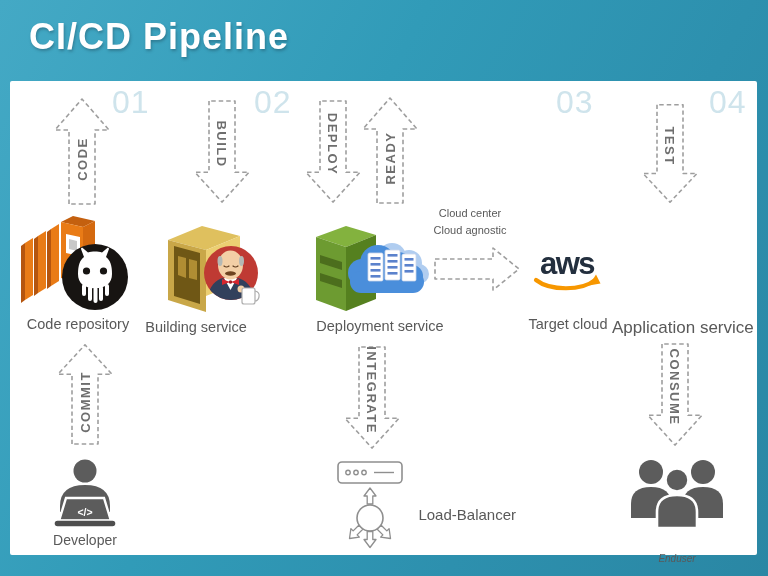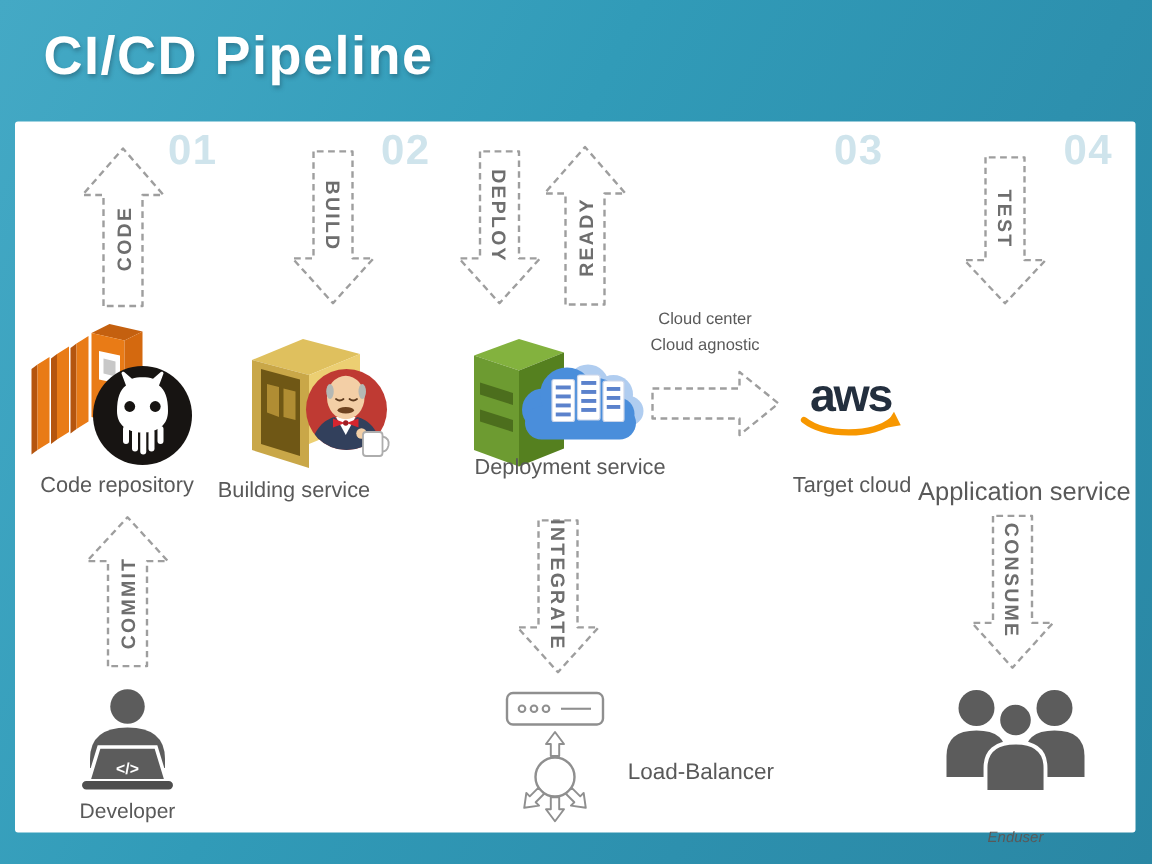--- a/index.html
+++ b/index.html
@@ -13,21 +13,21 @@
     position:absolute;left:16px;top:16px;
     font-size:36px;font-weight:700;color:#ffffff;letter-spacing:1px;
     text-shadow:1px 2px 3px rgba(25,60,75,.38);
     margin-left:13px;
   }
   .panel{
     position:absolute;left:10px;top:81px;width:747px;height:474px;
     background:#ffffff;border-radius:2px;
   }
   .stepnum{
-    position:absolute;font-size:28px;font-weight:700;color:#cfe4ec;letter-spacing:1px;
+    position:absolute;font-size:32px;font-weight:400;color:#cfe4ec;letter-spacing:1px;
   }
   .arrow{position:absolute;}
   .arrow svg{width:100%;height:100%;display:block;}
   .arrow path{fill:none;stroke:#9e9e9e;stroke-width:1.6;stroke-dasharray:4.5 3;stroke-linejoin:round;}
   .alabel{
     position:absolute;inset:0;display:flex;align-items:center;justify-content:center;
     font-size:13px;font-weight:600;color:#6e6e6e;letter-spacing:1.5px;white-space:nowrap;
   }
   .rot-up{transform:rotate(-90deg);}
   .rot-down{transform:rotate(90deg);}
@@ -211,21 +211,21 @@
         <rect x="75.5" y="39" width="10" height="2.6" fill="#5b82cc"></rect>
         <rect x="75.5" y="45" width="10" height="2.6" fill="#5b82cc"></rect>
         <rect x="75.5" y="51" width="10" height="2.6" fill="#5b82cc"></rect>
         <rect x="90" y="33" width="14" height="27" rx="1.5" fill="#ffffff" stroke="#ccd6ea" stroke-width="0.8"></rect>
         <rect x="92.5" y="37" width="9" height="2.6" fill="#5b82cc"></rect>
         <rect x="92.5" y="43" width="9" height="2.6" fill="#5b82cc"></rect>
         <rect x="92.5" y="49" width="9" height="2.6" fill="#5b82cc"></rect>
       </g>
     </svg>
   </div>
-  <div class="nodelabel" style="left:310px;top:304px;width:140px;">Deployment service</div>
+  <div class="nodelabel" style="left:310px;top:318px;width:140px;">Deployment service</div>
 
   <div class="icon" style="left:532px;top:246px;width:72px;height:52px;">
     <svg viewBox="0 0 72 52">
       <text x="35" y="28" text-anchor="middle" font-family="Liberation Sans, sans-serif" font-size="31" font-weight="bold" letter-spacing="-1.5" fill="#232f3e">aws</text>
       <path d="M4 34 C18 45 50 45 63 34" stroke="#f79700" stroke-width="4.2" fill="none" stroke-linecap="round"></path>
       <polygon points="64,28.5 68.5,37.5 57,39.5" fill="#f79700"></polygon>
     </svg>
   </div>
   <div class="nodelabel" style="left:518px;top:316px;width:100px;">Target cloud</div>
 

